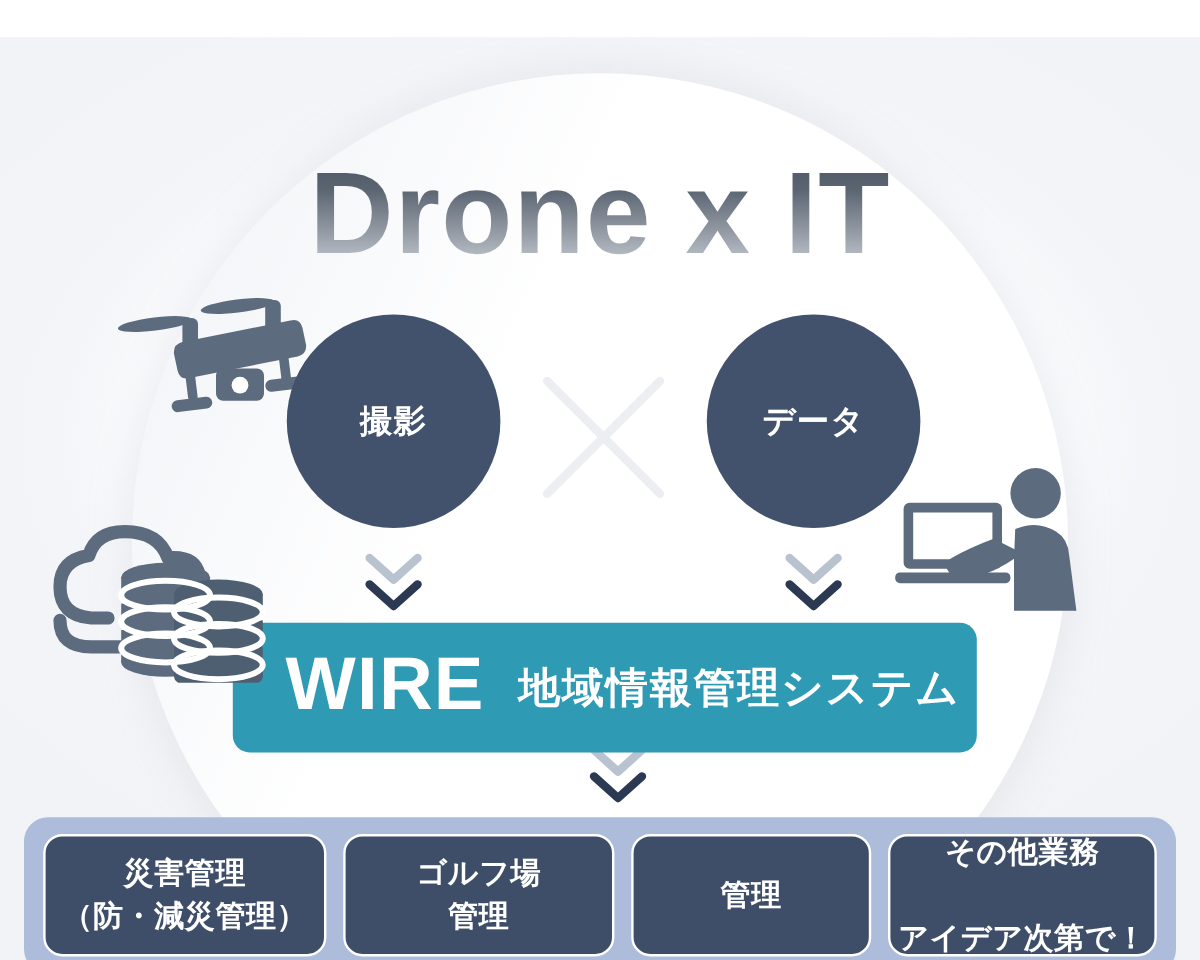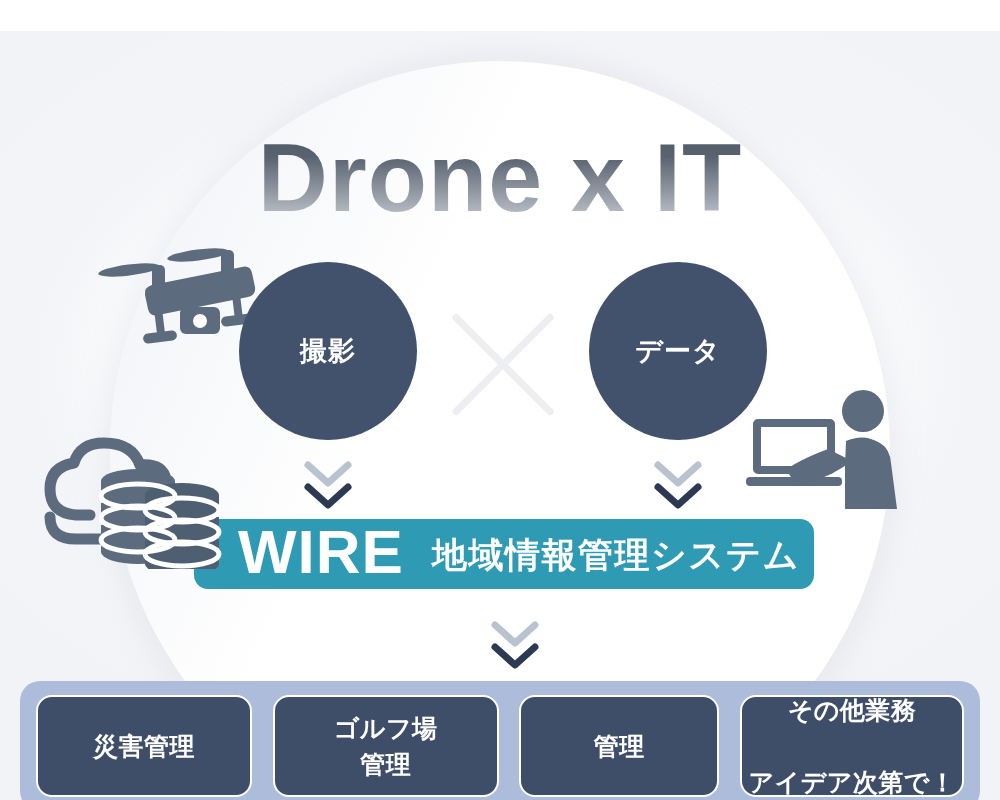--- a/index.html
+++ b/index.html
@@ -98,21 +98,21 @@
   }
   .chev svg{display:block;width:56px;height:54px;}
   .chev.c1{left:300px;top:428px;}
   .chev.c2{left:650px;top:428px;}
   .chev.c3{left:487px;top:588px;}
 
   
   .wire{
     position:absolute;
     left:194px; top:488px;
-    width:620px; height:70px;
+    width:620px; height:108px;
     background:#2f9ab3;
     border-radius:14px;
     display:flex;align-items:center;
     z-index:6;
     text-align:right;
   }
   .wire-word{
     color:#ffffff;
     font-size:62px;
     font-weight:700;
@@ -161,21 +161,21 @@
     color:#ffffff;
     font-size:25px;
     font-weight:700;
     line-height:1.45;
     letter-spacing:.5px;
     text-align:center;
     box-sizing:border-box;
     white-space:nowrap;
     padding:0 14px;
   }
-  .pbox.w1{width:216px;}
+  .pbox.w1{width:236px;}
   .pbox.w2{width:226px;}
   .pbox.w3{width:200px;}
   .pbox.w4{width:224px;gap:36px;}
   .pbox .ln{display:block;}
 </style>
 </head>
 <body>
 
 <div id="stage">
 
@@ -286,20 +286,21 @@
         <ellipse cx="148" cy="81" rx="37" ry="12"></ellipse>
         <ellipse cx="148" cy="103" rx="37" ry="12"></ellipse>
         <ellipse cx="148" cy="125" rx="37" ry="12"></ellipse>
       </g>
     </svg>
   </div>
 
   <div class="panel">
     <div class="pbox w1">
       <span class="ln">災害管理</span>
+      <span class="ln">（防・減災管理）</span>
     </div>
     <div class="pbox w2">
       <span class="ln">ゴルフ場</span>
       <span class="ln">管理</span>
     </div>
     <div class="pbox w3">
       <span class="ln">管理</span>
     </div>
     <div class="pbox w4">
       <span class="ln">その他業務</span>

